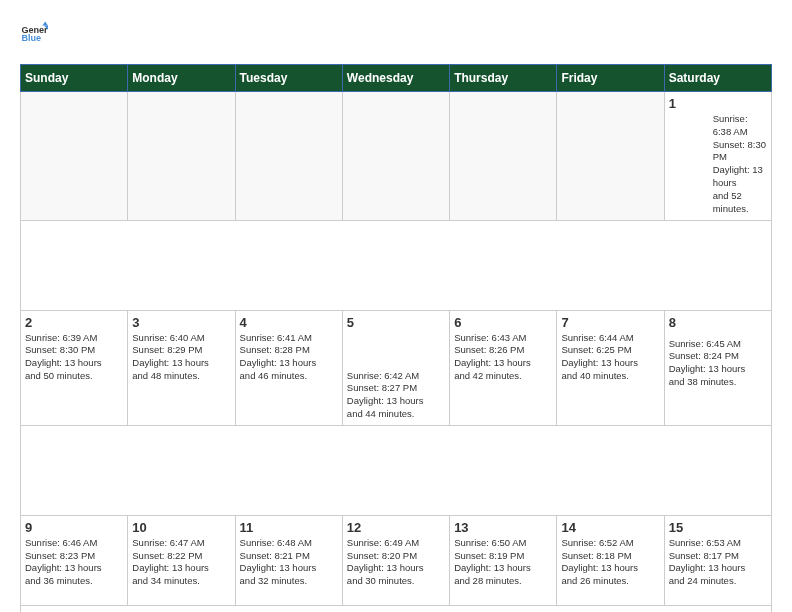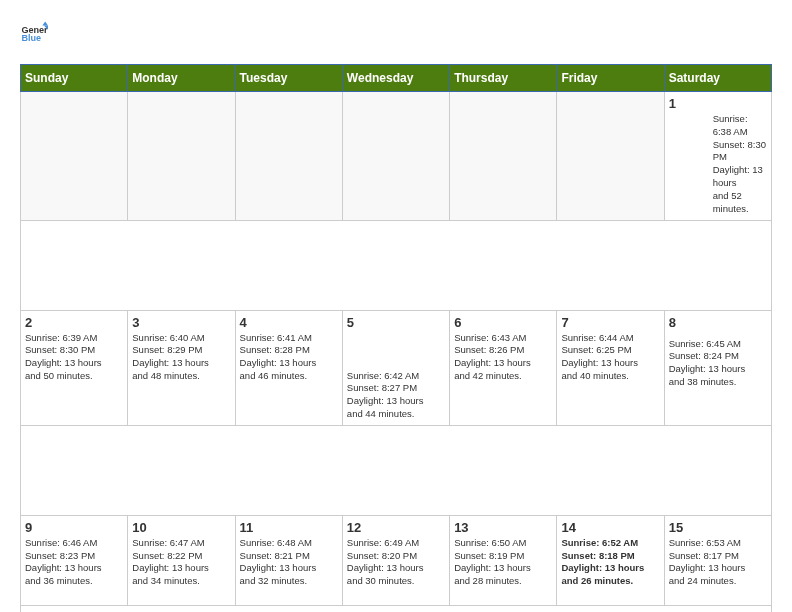--- a/index.html
+++ b/index.html
@@ -36,21 +36,21 @@
     .location-title {
       font-size: 14px;
       color: #555;
     }
     .calendar {
       width: 100%;
       border-collapse: collapse;
       font-size: 11px;
     }
     .calendar th {
-      background-color: #4d7c0f;
+      background-color: #14532d;
       color: #fff;
       padding: 6px 4px;
       text-align: left;
       font-size: 12px;
       font-weight: bold;
       border: 1px solid #3a6aad;
     }
     .calendar td {
       border: 1px solid #ccc;
       vertical-align: top;
@@ -212,21 +212,21 @@
         </td>
         <td>
           <div class="day-number">13</div>
           <div class="day-info" style="white-space: pre-line;">Sunrise: 6:50 AM
 Sunset: 8:19 PM
 Daylight: 13 hours
 and 28 minutes.</div>
         </td>
         <td>
           <div class="day-number">14</div>
-          <div class="day-info" style="white-space: pre-line; font-weight: bold;">Sunrise: 6:52 AM
+          <div class="day-info" style="white-space: pre-line;">Sunrise: 6:52 AM
 Sunset: 8:18 PM
 Daylight: 13 hours
 and 26 minutes.</div>
         </td>
         <td>
           <div class="day-number">15</div>
           <div class="day-info" style="white-space: pre-line;">Sunrise: 6:53 AM
 Sunset: 8:17 PM
 Daylight: 13 hours
 and 24 minutes.</div>

